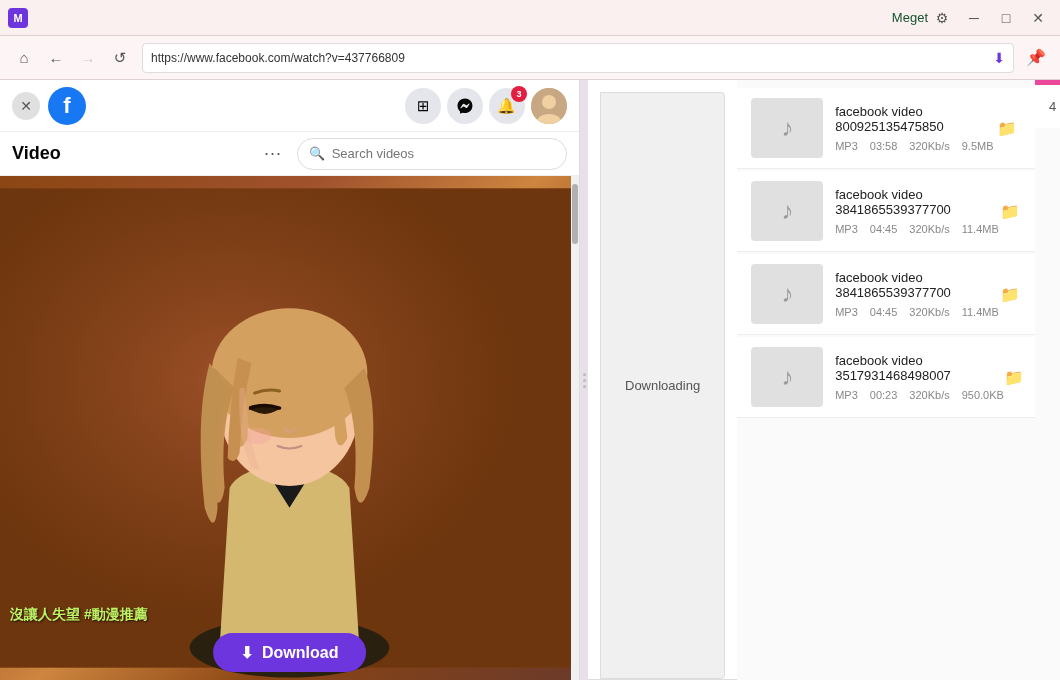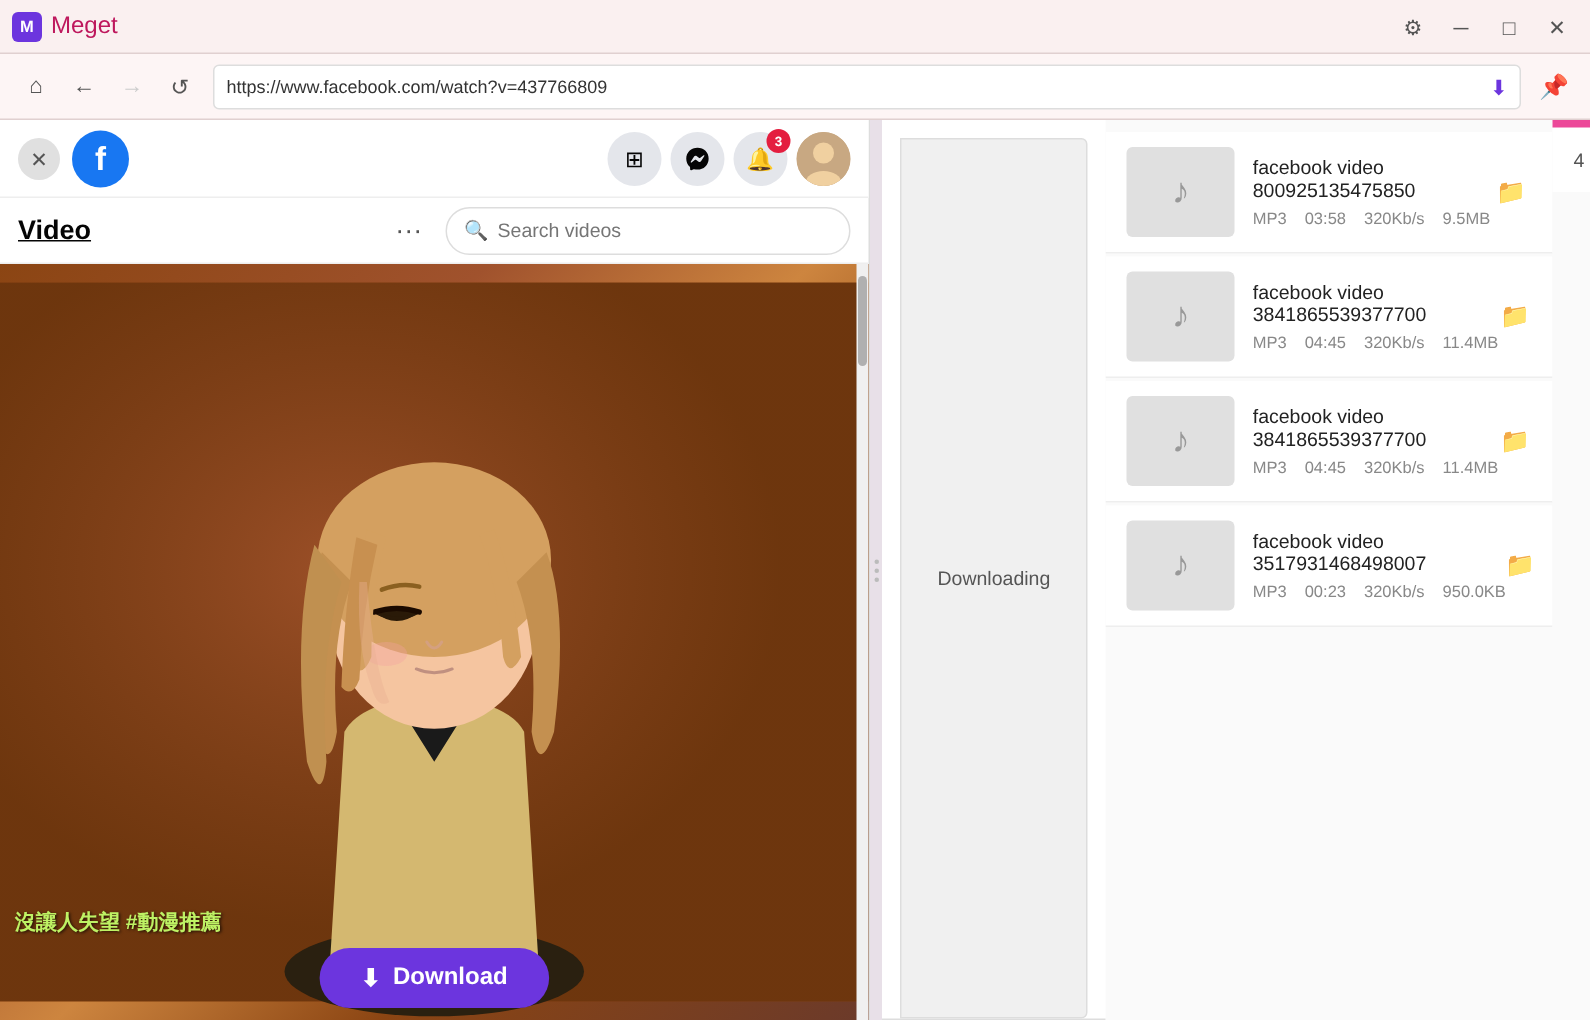--- a/index.html
+++ b/index.html
@@ -30,23 +30,24 @@
       border-radius: 4px;
       margin-right: 6px;
       display: flex;
       align-items: center;
       justify-content: center;
       color: white;
       font-size: 11px;
       font-weight: bold;
     }
     .title-bar-title {
-      font-size: 16px;
-      color: #be185d;
-      flex: 1;
+      font-size: 13px;
+      color: #14532d;
+      flex: 1;
+      text-align: right;
     }
     .title-bar-controls {
       display: flex;
       gap: 4px;
     }
     .title-bar-btn {
       width: 28px;
       height: 28px;
       border: none;
       background: transparent;
@@ -226,21 +227,20 @@
       padding: 8px 12px;
       border-bottom: 1px solid #eee;
       flex-shrink: 0;
       height: 44px;
     }
     .video-title {
       font-size: 18px;
       font-weight: bold;
       color: #050505;
       flex: 1;
-      text-decoration: underline;
     }
     .more-btn {
       width: 32px;
       height: 32px;
       border-radius: 50%;
       background: transparent;
       border: none;
       cursor: pointer;
       display: flex;
       align-items: center;

